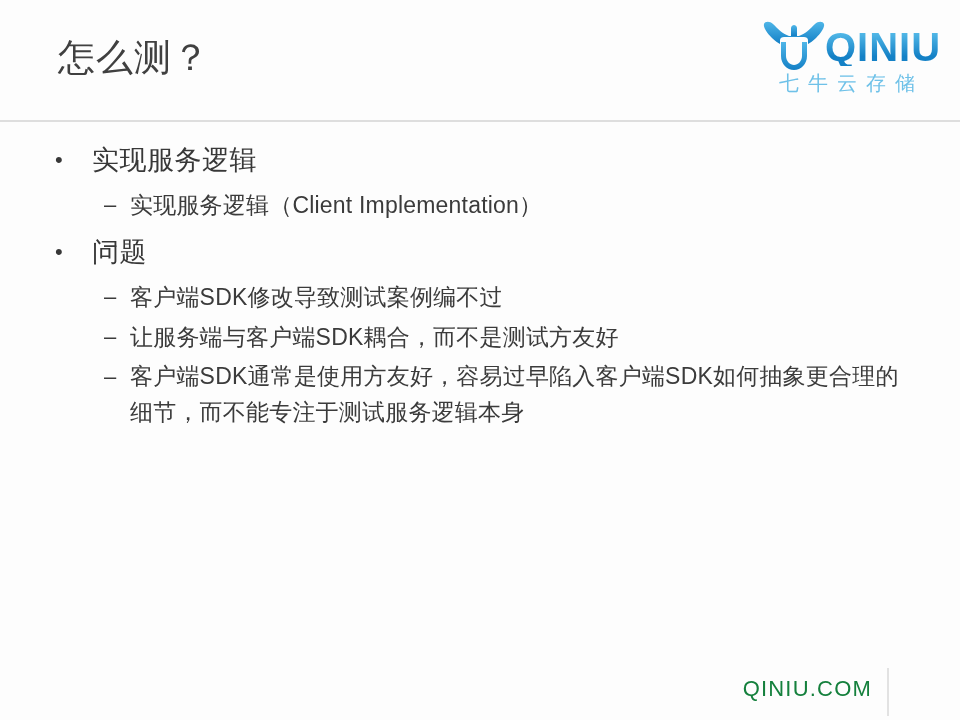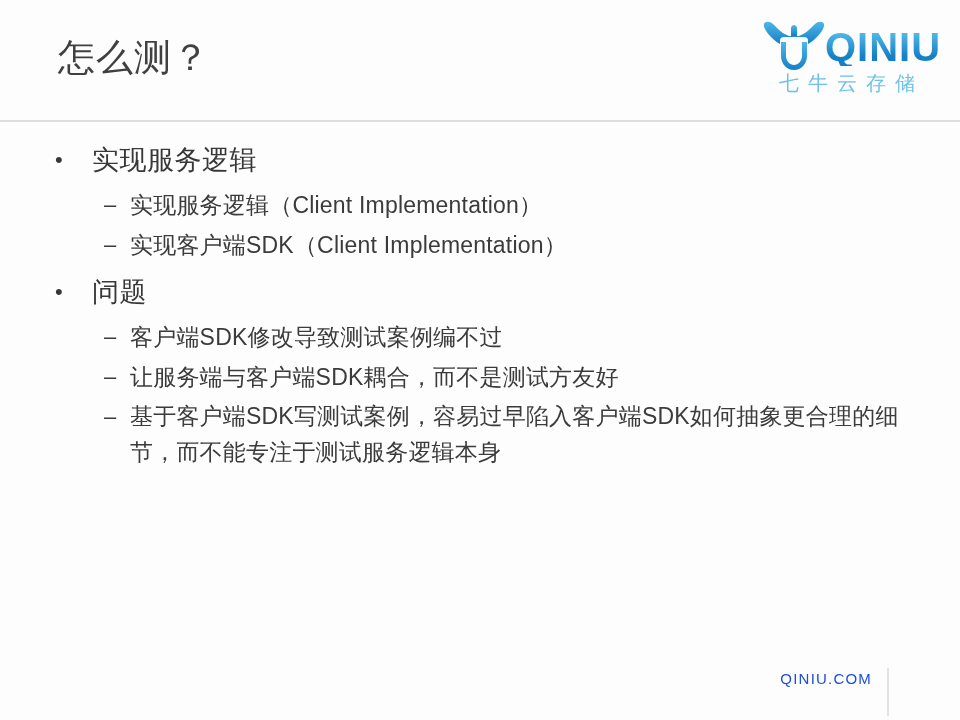--- a/index.html
+++ b/index.html
@@ -146,25 +146,25 @@
   .footer {
     position: absolute;
     left: 0;
     bottom: 0;
     width: 960px;
     height: 60px;
   }
   .footer-brand {
     position: absolute;
     right: 88px;
-    top: 8px;
-    font-size: 15px;
+    top: 18px;
+    font-size: 22px;
     line-height: 22px;
     letter-spacing: 1.2px;
-    color: #1d4ed8;
+    color: #15803d;
     white-space: nowrap;
   }
   .footer-rule {
     position: absolute;
     right: 71px;
     top: 8px;
     width: 2px;
     height: 48px;
     background: #e2e2e2;
   }
@@ -204,21 +204,20 @@
       <div class="lvl1">
         <span class="marker">•</span>
         <span>实现服务逻辑</span>
       </div>
       <div class="lvl2">
         <span class="marker">–</span>
         <span>实现服务逻辑（Client Implementation）</span>
       </div>
       <div class="lvl2">
         <span class="marker">–</span>
-        <span>实现客户端SDK（Client Implementation）</span>
       </div>
       <div class="lvl2">
         <span class="marker">–</span>
       </div>
     </div>
 
     <div class="group" style="margin-top:8px;">
       <div class="lvl1">
         <span class="marker">•</span>
         <span>问题</span>
@@ -226,21 +225,21 @@
       <div class="lvl2">
         <span class="marker">–</span>
         <span>客户端SDK修改导致测试案例编不过</span>
       </div>
       <div class="lvl2">
         <span class="marker">–</span>
         <span>让服务端与客户端SDK耦合，而不是测试方友好</span>
       </div>
       <div class="lvl2 wrap">
         <span class="marker">–</span>
-        <span>基于客户端SDK写测试案例，容易过早陷入客户端SDK如何抽象更合理的细节，而不能专注于测试服务逻辑本身</span>
+        <span>客户端SDK通常是使用方友好，容易过早陷入客户端SDK如何抽象更合理的细节，而不能专注于测试服务逻辑本身</span>
       </div>
     </div>
 
   </div>
 
   <div class="footer">
     <div class="footer-brand">QINIU.COM</div>
     <div class="footer-rule"></div>
   </div>
 

